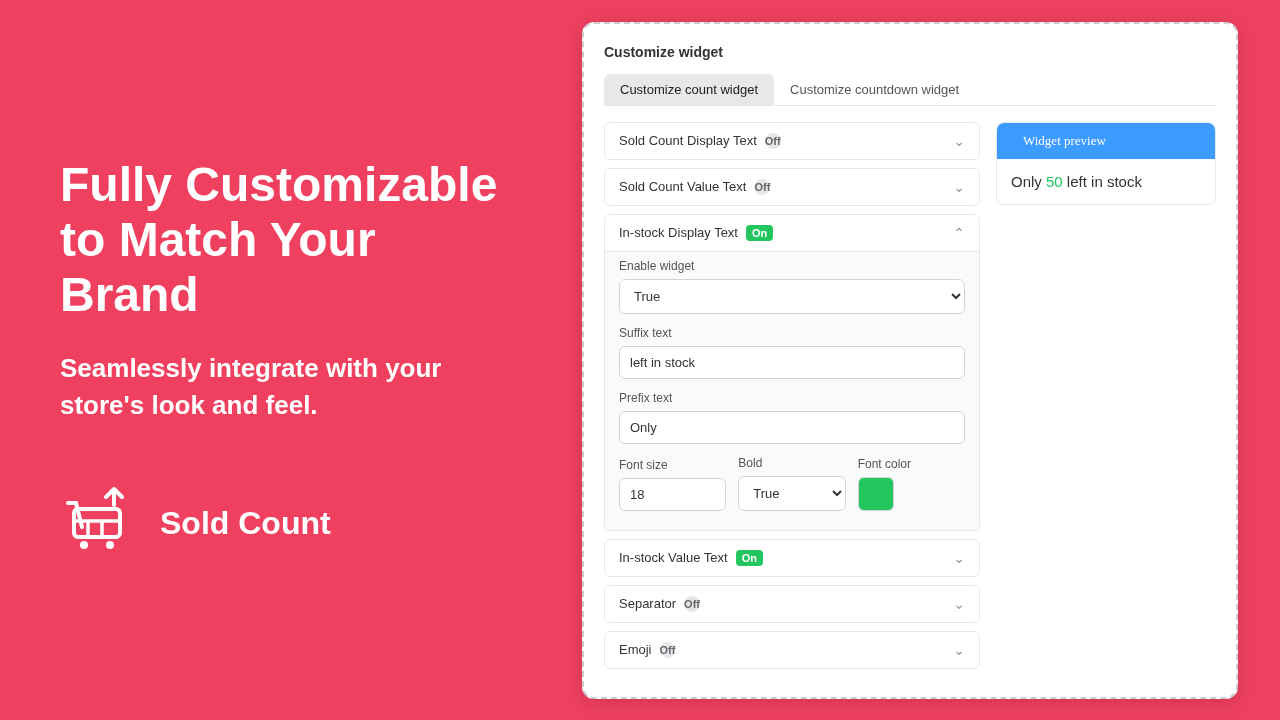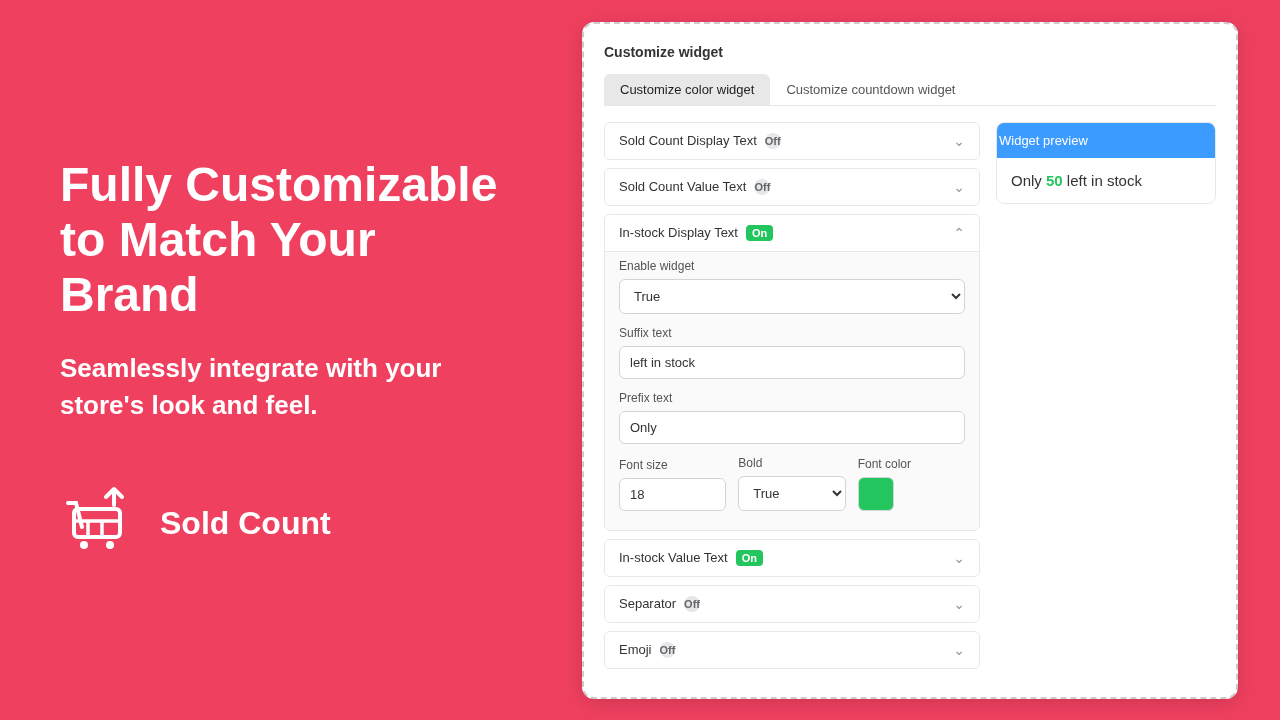--- a/index.html
+++ b/index.html
@@ -194,35 +194,36 @@
 
     
     .preview-widget {
       border: 1px solid #e5e7eb;
       border-radius: 8px;
       overflow: hidden;
     }
     .preview-header {
       background: #3b9bff;
       color: white;
-      padding: 10px 2px;
+      padding: 10px 26px;
       font-size: 13px;
       font-weight: 500;
+      font-family: Liberation Serif, serif;
     }
     .preview-body {
       padding: 14px;
       background: white;
     }
     .preview-text {
       font-size: 15px;
       color: #333;
     }
     .preview-text .count-num {
       color: #22c55e;
-      font-weight: 700;
+      font-weight: 400;
     }
   </style>
 </head>
 <body>
 
 <div class="left-panel">
   <h1 class="headline">Fully Customizable to Match Your Brand</h1>
   <p class="subheadline">Seamlessly integrate with your store's look and feel.</p>
   <div class="brand-row">
     <div class="cart-icon-wrap">
@@ -246,21 +247,21 @@
     </div>
     <span class="brand-label">Sold Count</span>
   </div>
 </div>
 
 <div class="right-panel">
   <div class="widget-card">
     <div class="widget-card-title">Customize widget</div>
 
     <div class="tabs-row">
-      <div class="tab active">Customize color widget</div>
+      <div class="tab active">Customize count widget</div>
       <div class="tab">Customize countdown widget</div>
     </div>
 
     <div class="main-content">
 
       <div class="settings-col">
 
         <div class="setting-row">
           <div class="setting-row-header">
             <div class="setting-row-header-left">

